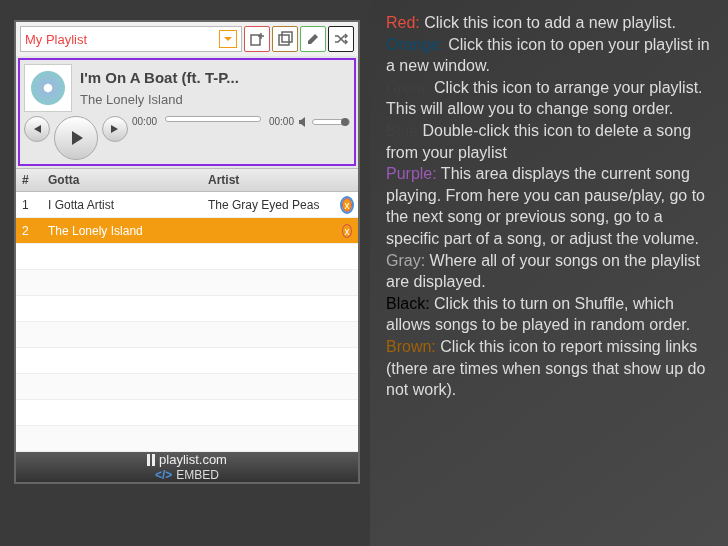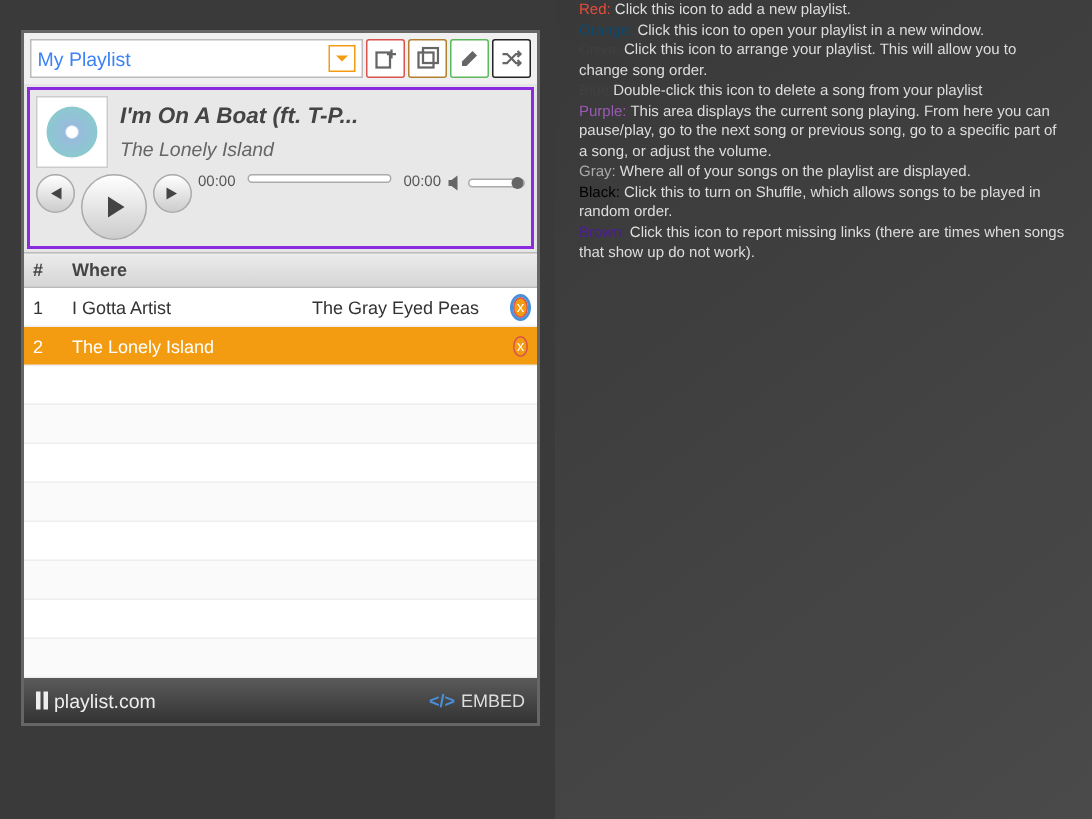--- a/index.html
+++ b/index.html
@@ -28,21 +28,21 @@
     background: #f0f0f0;
   }
   .dropdown {
     flex: 1;
     height: 26px;
     background: #fff;
     border: 1px solid #bbb;
     display: flex; align-items: center; justify-content: space-between;
     padding: 0 4px;
     font-size: 13px;
-    color: #3b82f6;
+    color: #ef4444;
   }
   .dd-arrow {
     width: 18px; height: 18px;
     background: #fff;
     border: 1px solid #f39c12;
     display: flex; align-items: center; justify-content: center;
   }
   .dd-arrow svg { fill: #f39c12; }
   .tool-btn {
     width: 26px; height: 26px;
@@ -55,21 +55,21 @@
   .tool-red    { border-color: #d9534f; }
   .tool-brown  { border-color: #b08030; }
   .tool-green  { border-color: #5cb85c; }
   .tool-black  { border-color: #222; }
   .nowplaying {
     border: 2px solid #8a2be2;
     margin: 2px;
     background: #e8e8e8;
     padding: 4px;
   }
-  .np-row1 { display: flex; align-items: center; margin-bottom: 2px; font-style: italic; }
+  .np-row1 { display: flex; align-items: center; margin-bottom: 2px; }
   .np-art {
     width: 48px; height: 48px;
     background: #fff; border: 1px solid #ccc;
     margin-right: 8px;
     display: flex; align-items: center; justify-content: center;
   }
   .np-disc { width: 34px; height: 34px; border-radius: 50%; background: radial-gradient(circle, #fff 15%, #9bd 20%, #8cc 80%, #fff 90%); }
   .np-info { flex:1; overflow:hidden; }
   .np-title { font-size: 15px; font-weight: bold; color: #444; white-space:nowrap; overflow:hidden; text-overflow:ellipsis; }
   .np-artist { font-size: 13px; color: #666; margin-top: 6px; }
@@ -102,39 +102,39 @@
   .row.sel{background:#f39c12;color:#fff;}
   .del{
     width:14px;height:14px;border-radius:50%;
     background:#f39c12;color:#fff;font-size:10px;line-height:14px;text-align:center;
     border:1px solid #d9534f;
   }
   .del.blue{outline:2px solid #4a90d9;}
   .footer{
     background:linear-gradient(#5a5a5a,#333);
     height:30px;display:flex;align-items:center;justify-content:space-between;
-    padding:0 8px;color:#eee;font-size:13px;font-family:Arial;
+    padding:0 8px;color:#eee;font-size:13px;font-family:Arial;flex-direction:column;
   }
   .footer-left{display:flex;align-items:center;gap:4px;}
   .pause-icon{display:inline-flex;gap:2px;}
   .pause-icon span{width:3px;height:12px;background:#eee;}
   .embed{display:flex;align-items:center;gap:4px;font-size:12px;color:#ddd;}
   .embed-code{color:#4a90d9;font-weight:bold;}
   .desc{
-    flex:1;padding:0 16px;color:#ddd;font-size:10px;line-height:1.35;
+    flex:1;padding:12px 16px;color:#ddd;font-size:16px;line-height:1.35;
     font-family:Verdana,Arial,sans-serif;
   }
   .lbl-red{color:#e74c3c;}
   .lbl-orange{color:#0c4a6e;}
   .lbl-green{color:#404040;font-family:Liberation Serif, serif;}
   .lbl-blue{color:#404040;}
   .lbl-purple{color:#9b59b6;}
   .lbl-gray{color:#aaaaaa;}
   .lbl-black{color:#000;font-weight:normal;margin-top:44px;}
-  .lbl-brown{color:#4c1d95;}
+  .lbl-brown{color:#a16207;}
 </style>
 </head>
 <body>
 
 <div class="player-wrap">
   <div class="player">
 
     <div class="topbar">
       <div class="dropdown">
         <span>My Playlist</span>
@@ -206,21 +206,22 @@
             </svg>
           <div class="vol-bar">
               <div class="vol-knob"></div>
             </div>
         </div>
       </div>
     </div>
 
     <div class="list-header">
       <div class="col-n">#</div>
-      <div class="col-t">Where</div>
+      <div class="col-t">Gotta</div>
+      <div class="col-a">Artist</div>
     </div>
 
     <div class="list" id="track-list">
         <div class="row">
           <div class="col-n">1</div>
           <div class="col-t">I Gotta Artist</div>
           <div class="col-a">The Gray Eyed Peas</div>
           <div class="col-x">
             <div class="del blue">x</div>
           </div>

